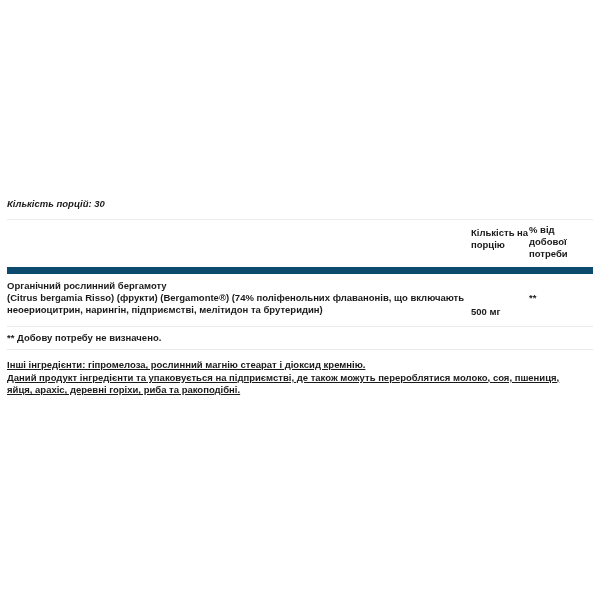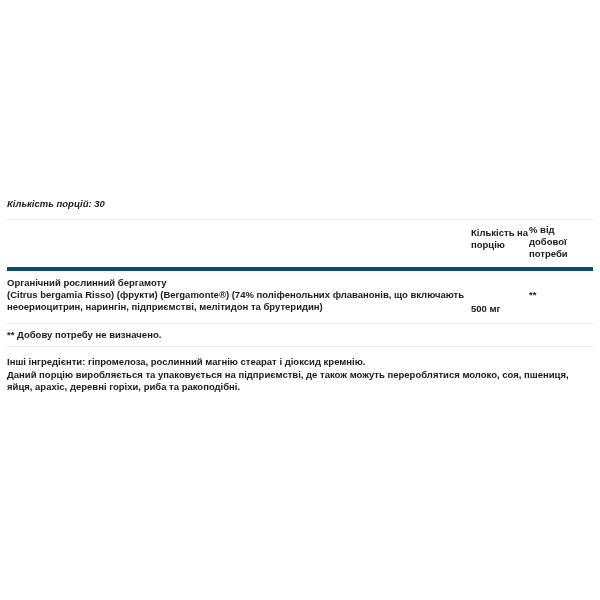--- a/index.html
+++ b/index.html
@@ -37,21 +37,21 @@
       table-layout: fixed;
     }
     .facts-table td, .facts-table th {
       padding: 0;
       text-align: left;
       vertical-align: top;
       font-weight: bold;
     }
     .facts-table tr.header-row th {
       border-top: 1px solid #ebebeb;
-      border-bottom: 4px solid #0c4a6e;
+      border-bottom: 7px solid #0c4a6e;
       padding-top: 4px;
       padding-bottom: 6px;
       height: 34px;
     }
     .facts-table tr.ingredient-row td {
       border-bottom: 1px solid #ebebeb;
       padding-top: 6px;
       padding-bottom: 8px;
     }
     .facts-table tr.footnote-row td {
@@ -62,20 +62,21 @@
     .col-name { width: 464px; }
     .col-amount { width: 58px; }
     .col-dv { width: 64px; }
     .header-amount { padding-top: 7px !important; }
     .other-ingredients {
       margin-top: 9px;
     }
     .other-ingredients p {
       margin: 0;
       line-height: 12.5px;
+      text-decoration: underline;
     }
   </style>
 </head>
 <body>
 
 <div class="panel">
   <p class="serving-line servings-count">Кількість порцій: 30</p>
 
   <table class="facts-table">
     <colgroup>
@@ -99,16 +100,16 @@
       <td style="padding-top:18px;">**</td>
     </tr>
     <tr class="footnote-row">
       <td colspan="3">** Добову потребу не визначено.</td>
     </tr>
   </tbody>
     </table>
 
   <div class="other-ingredients">
     <p>Інші інгредієнти: гіпромелоза, рослинний магнію стеарат і діоксид кремнію.</p>
-    <p style="white-space:nowrap;">Даний порцію виробляється та упаковується на підприємстві, де також можуть перероблятися молоко, соя, пшениця,</p>
+    <p style="white-space:nowrap;">Даний продукт інгредієнти та упаковується на підприємстві, де також можуть перероблятися молоко, соя, пшениця,</p>
     <p>яйця, арахіс, деревні горіхи, риба та ракоподібні.</p>
   </div>
 </div>
 
 </body></html>

